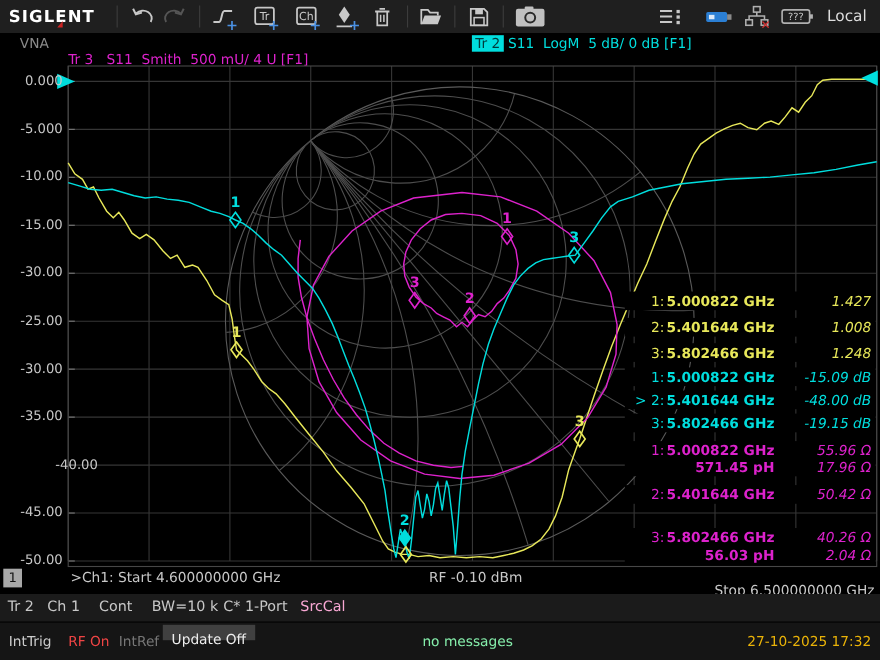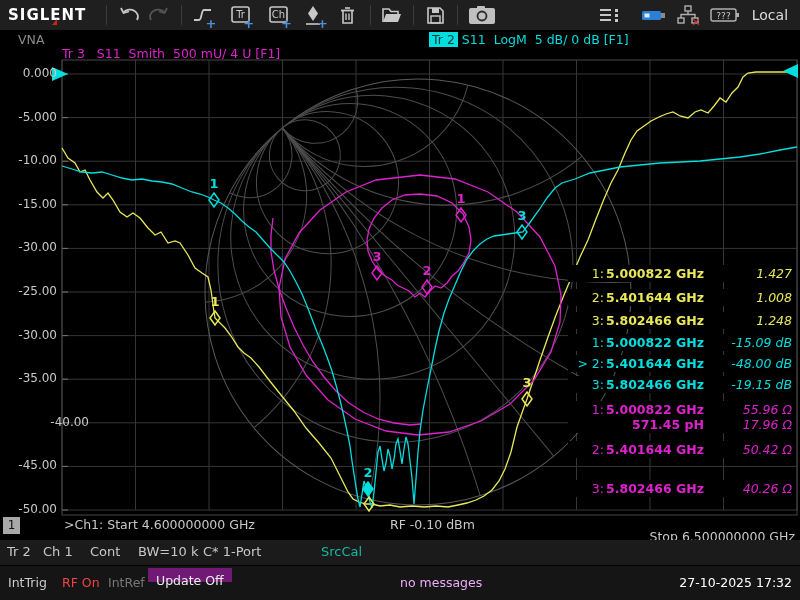--- a/index.html
+++ b/index.html
@@ -25,25 +25,25 @@
   .ro{position:absolute;left:568px;width:228px;height:17px;display:flex;align-items:center;background:#000;font-size:12.5px;line-height:17px;}
   .ro .n{width:36px;text-align:right;white-space:pre;}
   .ro .f{width:100px;text-align:right;white-space:pre;font-weight:bold;}
   .ro .v{flex:1;text-align:right;padding-right:4px;white-space:pre;font-style:italic;}
   
   #chbar{position:absolute;left:0;top:515px;width:800px;height:24px;color:#c8c8c8;font-size:12.5px;}
   #chnum{position:absolute;left:3px;top:2px;width:17px;height:17px;background:#a8a8a8;color:#111;text-align:center;line-height:17px;font-size:12px;}
   
   #tabbar{position:absolute;left:0;top:540px;width:800px;height:25px;background:#1b1b1b;}
   .tab{position:absolute;top:4px;color:#c8c8c8;font-size:13px;white-space:pre;}
-  .tab.dim{color:#14b8a6;margin-left:48px;}
+  .tab.dim{color:#f9a8d4;}
   
   #statusbar{position:absolute;left:0;top:566px;width:800px;height:34px;background:#151515;color:#bbb;font-size:12.5px;}
   .sbi{position:absolute;top:9px;white-space:pre;}
-  .sbred{position:absolute;left:148px;top:2px;height:14px;line-height:26px;padding:0 8px;background:#701a75;color:#eee;}
+  .sbred{position:absolute;left:148px;top:2px;height:14px;line-height:26px;padding:0 8px;background:#404040;color:#eee;}
   #plotsvg{position:absolute;left:0;top:0;}
 </style>
 </head>
 <body>
 
 <div id="app">
 
   <div id="toolbar">
     <div class="brand"><span>SIGLENT</span><span class="red"></span></div>
     <div class="tsep"></div>
@@ -328,20 +328,25 @@
   <div class="ro mag" style="top:441px">
       <span class="n">2:</span>
       <span class="f">5.401644 GHz</span>
       <span class="v">50.42 Ω</span>
     </div>
   <div class="ro mag" style="top:480px">
       <span class="n">3:</span>
       <span class="f">5.802466 GHz</span>
       <span class="v">40.26 Ω</span>
     </div>
+  <div class="ro mag" style="top:496px">
+      <span class="n"></span>
+      <span class="f">56.03 pH</span>
+      <span class="v">2.04 Ω</span>
+    </div>
 
   <div id="chbar">
     <div id="chnum">1</div>
     <div style="position:absolute;left:64px;top:2px">&gt;Ch1: Start 4.600000000 GHz</div>
     <div style="position:absolute;left:390px;top:2px">RF -0.10 dBm</div>
     <div style="position:absolute;right:5px;top:14px">Stop 6.500000000 GHz</div>
   </div>
 
   <div id="tabbar">
       <div class="tab" style="left: 7px;">Tr 2</div>
@@ -350,16 +355,16 @@
       <div class="tab" style="left: 138px;">BW=10 k</div>
       <div class="tab" style="left: 203px;">C* 1-Port</div>
       <div class="tab dim" style="left: 273px;">SrcCal</div>
     </div>
 
   <div id="statusbar">
     <span class="sbi" style="left:8px;color:#ccc">IntTrig</span>
     <span class="sbi" style="left:62px;color:#ef4444">RF On</span>
     <span class="sbi" style="left:108px;color:#777">IntRef</span>
     <span class="sbred">Update Off</span>
-    <span class="sbi" style="left:400px;color:#f0abfc">no messages</span>
-    <span class="sbi" style="right:8px;color:#ffffff">27-10-2025 17:32</span>
+    <span class="sbi" style="left:384px;color:#86efac">no messages</span>
+    <span class="sbi" style="right:8px;color:#eab308">27-10-2025 17:32</span>
   </div>
 </div>
 
 </body></html>

